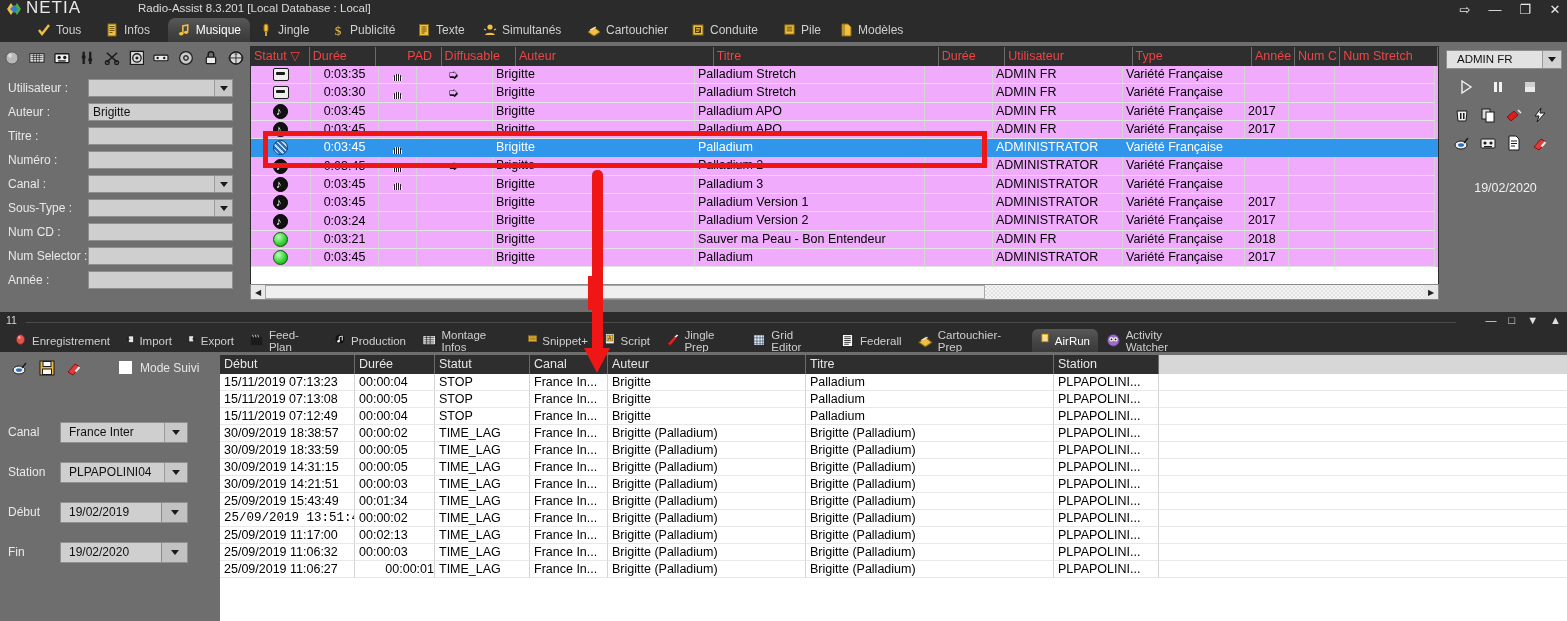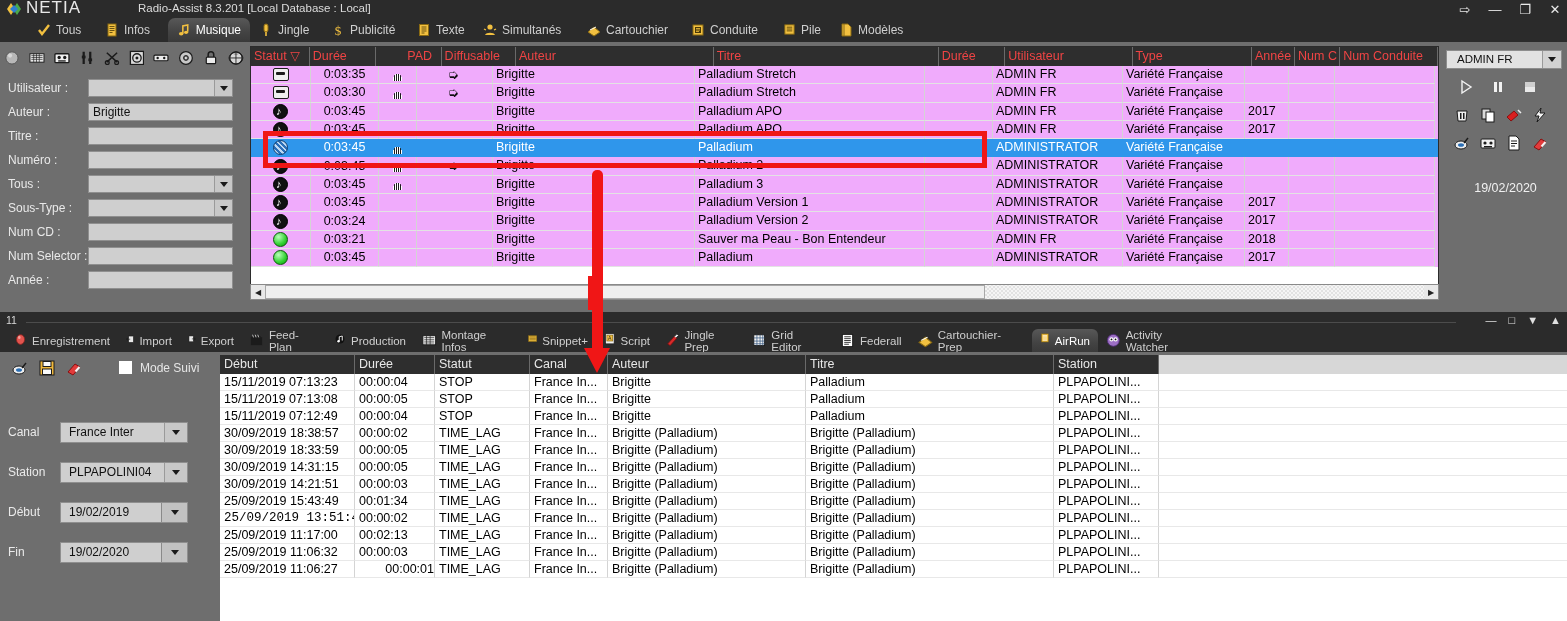--- a/index.html
+++ b/index.html
@@ -341,21 +341,21 @@
       </div>
       <div class="frow">
         <div class="flabel">Titre :</div>
         <div class="fctl text"></div>
       </div>
       <div class="frow">
         <div class="flabel">Numéro :</div>
         <div class="fctl text"></div>
       </div>
       <div class="frow">
-        <div class="flabel">Tous :</div>
+        <div class="flabel">Canal :</div>
         <div class="fctl text">
           <div class="caret">
             <span class="caretglyph"></span>
           </div>
         </div>
       </div>
       <div class="frow">
         <div class="flabel">Sous-Type :</div>
         <div class="fctl text">
           <div class="caret">
@@ -383,21 +383,21 @@
         <div class="hc" style="width: 68px;">Durée</div>
         <div class="hc" style="width: 38px; margin-left: 28px;">PAD</div>
         <div class="hc" style="width: 76px;">Diffusable</div>
         <div class="hc" style="width: 202px;">Auteur</div>
         <div class="hc" style="width: 230px;">Titre</div>
         <div class="hc" style="width: 68px;">Durée</div>
         <div class="hc" style="width: 130px;">Utilisateur</div>
         <div class="hc" style="width: 122px;">Type</div>
         <div class="hc" style="width: 44px;">Année</div>
         <div class="hc" style="width: 46px;">Num C</div>
-        <div class="hc" style="width: 100px;">Num Conduite</div>
+        <div class="hc" style="width: 100px;">Num Stretch</div>
       </div>
     <div class="growwrap" id="gridbody">
         <div class="grow">
           <div class="gc ctr" style="width: 60px;">
             <span class="st-cass"></span>
           </div>
           <div class="gc ctr" style="width: 68px;">0:03:35</div>
           <div class="gc ctr" style="width: 38px;">
             <span class="padicon"></span>
           </div>

